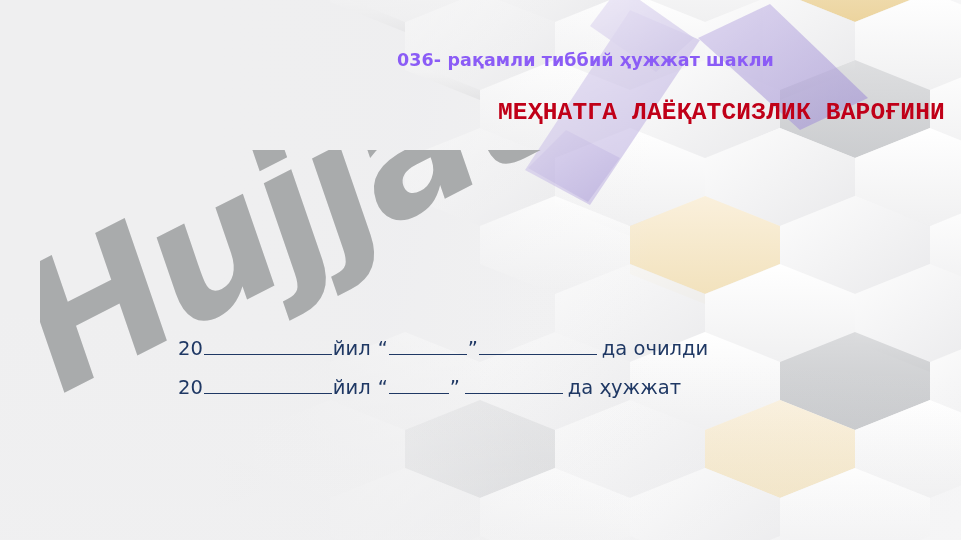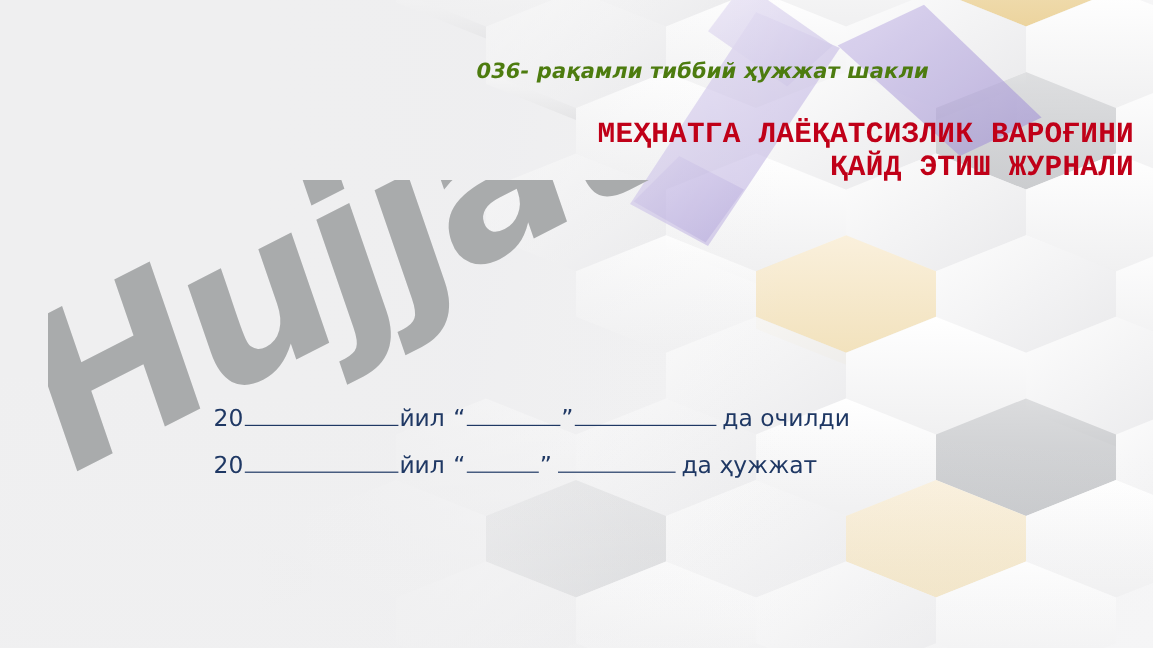--- a/index.html
+++ b/index.html
@@ -75,24 +75,23 @@
     fill: #a9abac;
     letter-spacing: -6px;
   }
 
   
   .subtitle {
     position: absolute;
     left: 397px;
     top: 50px;
     font-family: "DejaVu Sans", sans-serif;
-    font-style: italic;
     font-weight: 700;
     font-size: 17.5px;
-    color: #4d7c0f;
+    color: #8b5cf6;
     letter-spacing: 0.1px;
     white-space: nowrap;
   }
 
   .title {
     position: absolute;
     left: 0;
     right: 16px;
     top: 99px;
     text-align: right;
@@ -279,21 +278,20 @@
       <g transform="translate(10,250) rotate(-27) skewX(-8)">
         <text class="watermark-text" x="0" y="0">Hujjat</text>
       </g>
     </svg>
   </div>
 
   <div class="subtitle">036- рақамли тиббий ҳужжат шакли</div>
 
   <div class="title">
     <span class="l1">МЕҲНАТГА ЛАЁҚАТСИЗЛИК ВАРОҒИНИ</span>
-    <span class="l2">ҚАЙД ЭТИШ  ЖУРНАЛИ</span>
   </div>
 
   <div class="formblock">
 
     <div class="formline">
       <span class="seg">20</span><span class="rule r-long"></span><span class="seg">йил</span><span class="sp"></span><span class="seg q">“</span><span class="rule r-mid"></span><span class="seg q">”</span><span class="rule r-tail"></span><span class="sp-s"></span><span class="seg">да очилди</span>
     </div>
 
     <div class="formline">
       <span class="seg">20</span><span class="rule r-long"></span><span class="seg">йил</span><span class="sp"></span><span class="seg q">“</span><span class="rule r-mid2"></span><span class="seg q">”</span><span class="sp-s"></span><span class="rule r-tail2"></span><span class="sp-s"></span><span class="seg">да ҳужжат</span>

